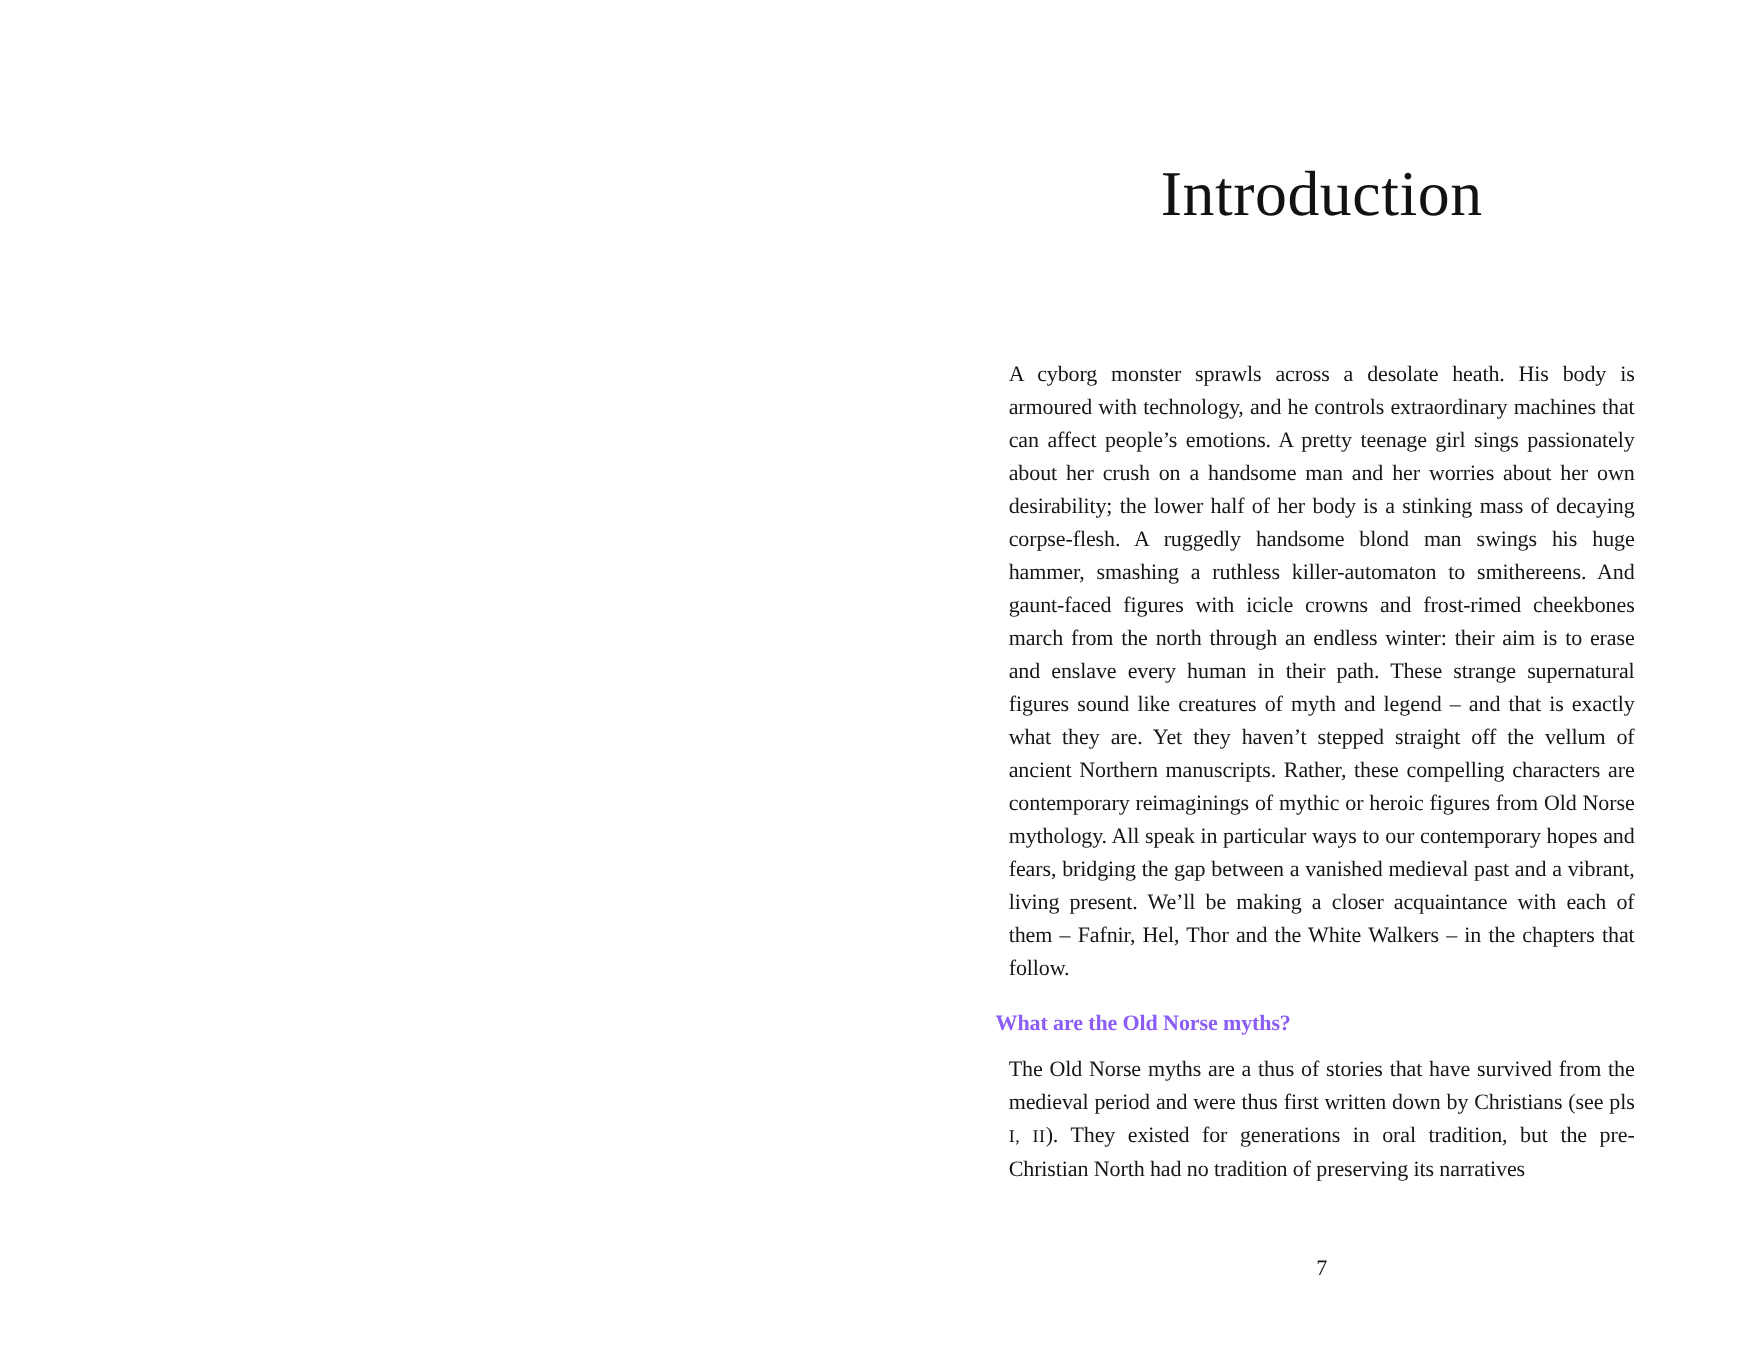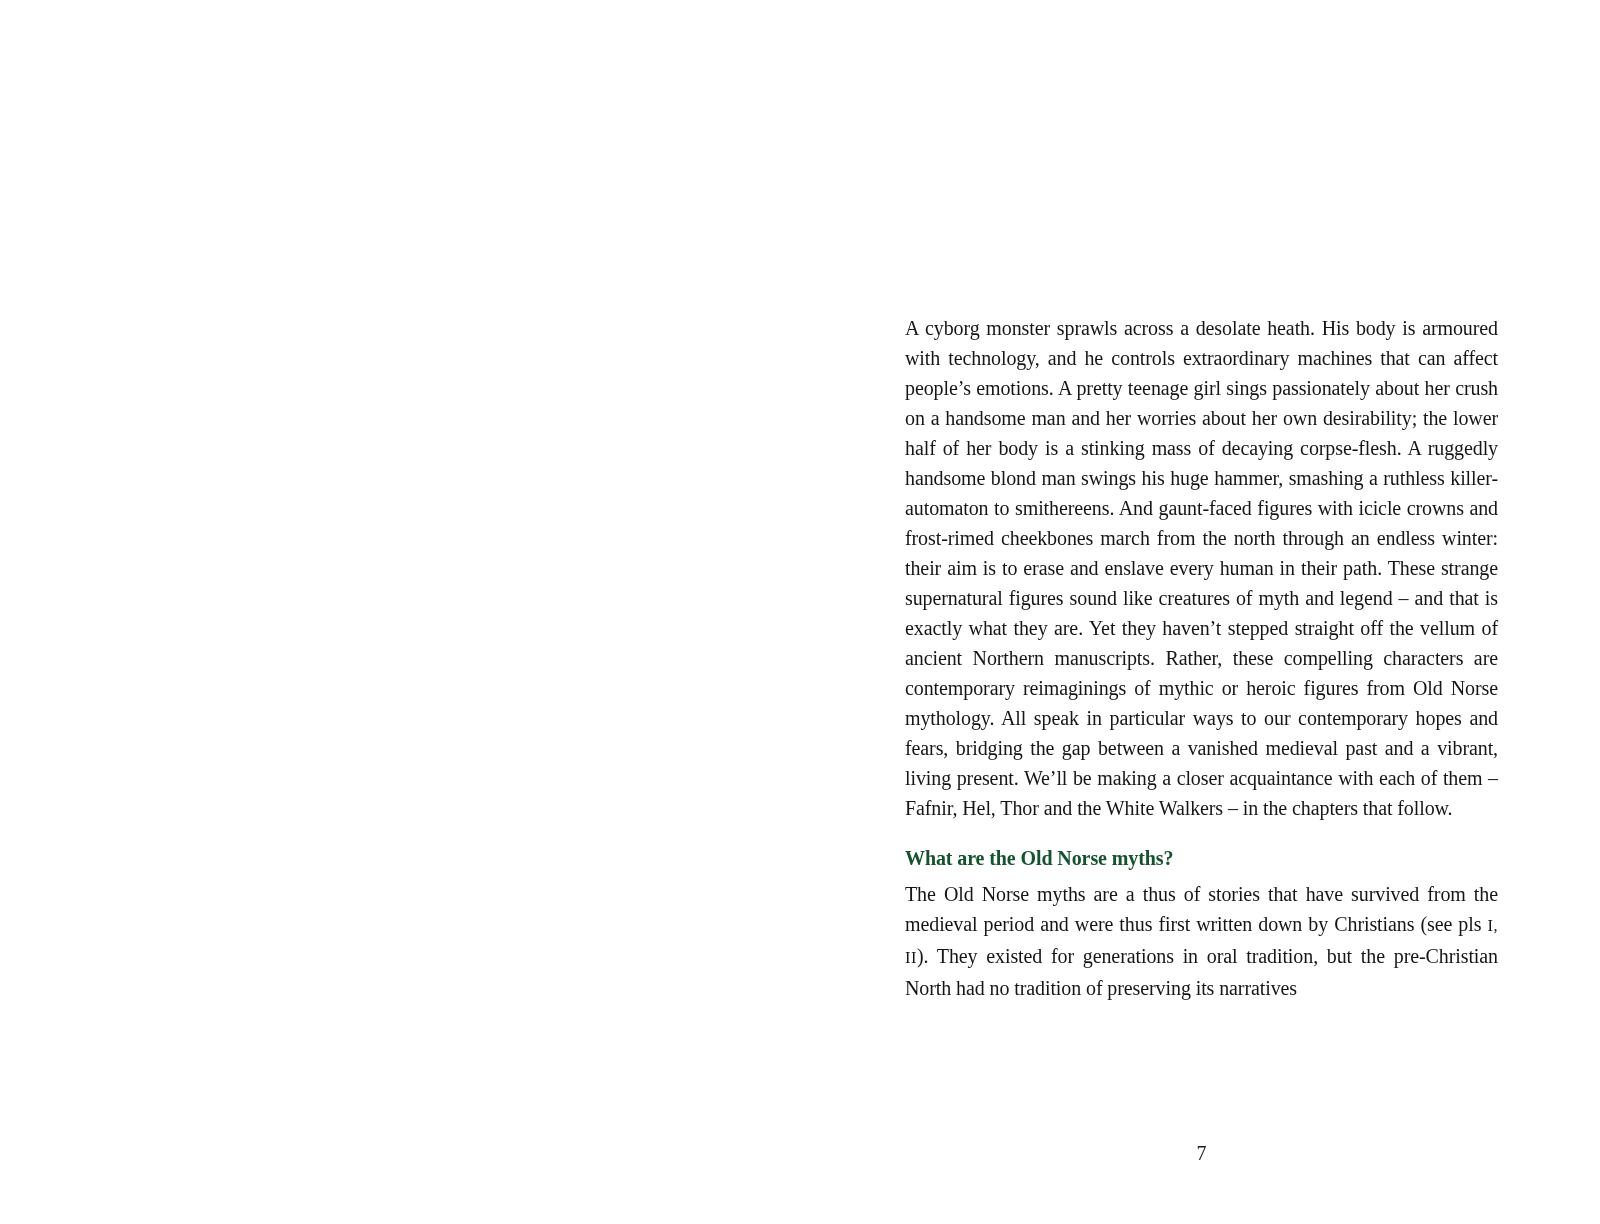--- a/index.html
+++ b/index.html
@@ -45,31 +45,31 @@
     left: 905px;
     top: 313px;
     width: 593px;
     font-size: 20px;
     line-height: 30px;
     text-align: justify;
     letter-spacing: -0.1px;
     color: #161616;
   }
   .para {
-    margin: 0;
+    margin: 12px;
     padding: 0;
   }
   .section-heading {
     margin: 20px 0 6px 0;
     padding: 0;
     font-weight: 700;
     font-size: 20px;
     line-height: 30px;
     text-align: left;
-    color: #14532d;
+    color: #8b5cf6;
   }
   .smallcaps {
     font-size: 0.82em;
     letter-spacing: 0.03em;
   }
 
   .folio {
     position: absolute;
     left: 905px;
     top: 1138px;
@@ -82,20 +82,21 @@
 </style>
 </head>
 <body>
 
 <div class="spread">
 
   <div class="page-half verso"></div>
 
   <div class="page-half recto"></div>
 
+  <h1 class="chapter-title">Introduction</h1>
 
   <div class="body-text">
 
     <p class="para">A cyborg monster sprawls across a desolate heath. His body is armoured with technology, and he controls extraordinary machines that can affect people’s emotions. A pretty teenage girl sings passionately about her crush on a handsome man and her worries about her own desirability; the lower half of her body is a stinking mass of decaying corpse-flesh. A ruggedly handsome blond man swings his huge hammer, smashing a ruthless killer-automaton to smithereens. And gaunt-faced figures with icicle crowns and frost-rimed cheekbones march from the north through an endless winter: their aim is to erase and enslave every human in their path. These strange supernatural figures sound like creatures of myth and legend – and that is exactly what they are. Yet they haven’t stepped straight off the vellum of ancient Northern manuscripts. Rather, these compelling characters are contemporary reimaginings of mythic or heroic figures from Old Norse mythology. All speak in particular ways to our contemporary hopes and fears, bridging the gap between a vanished medieval past and a vibrant, living present. We’ll be making a closer acquaintance with each of them – Fafnir, Hel, Thor and the White Walkers – in the chapters that follow.</p>
 
     <p class="section-heading">What are the Old Norse myths?</p>
 
     <p class="para"><span>The Old Norse myths are a thus of stories that have survived from the medieval period and were thus first written down by Christians (see pls </span><span class="smallcaps">I, II</span><span>). They existed for generations in oral tradition, but the pre-Christian North had no tradition of preserving its narratives</span></p>
   </div>
 

